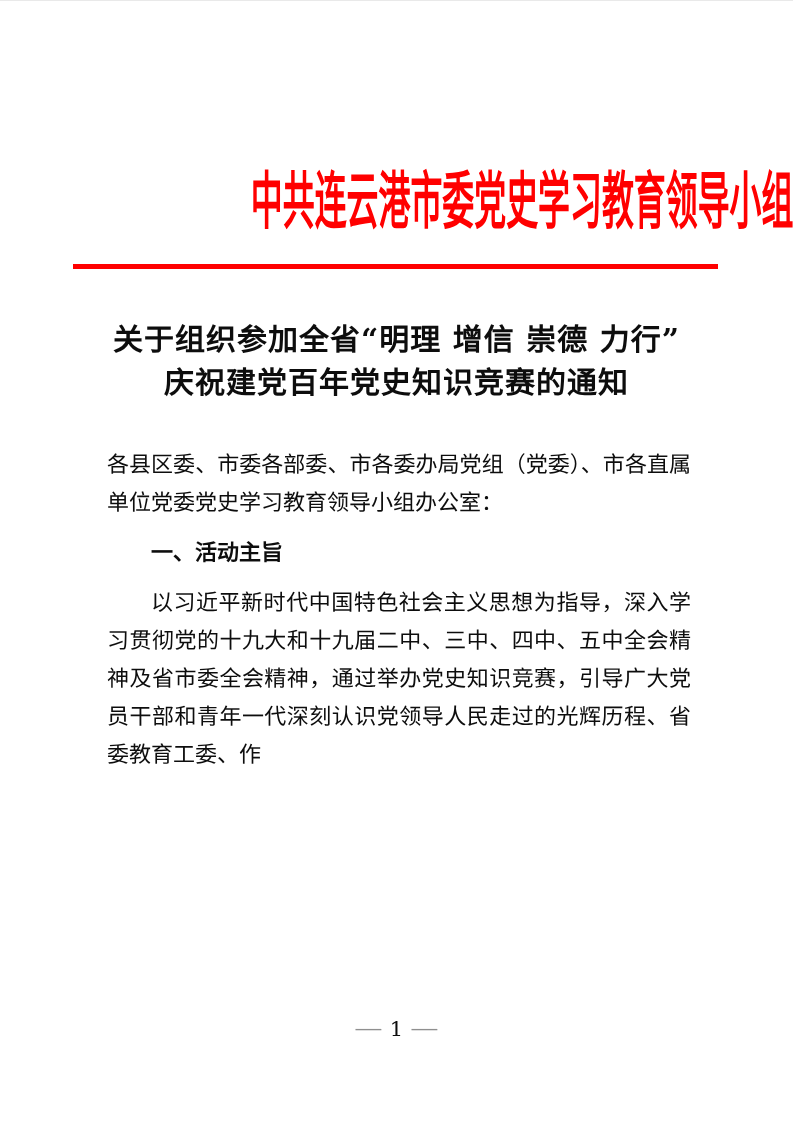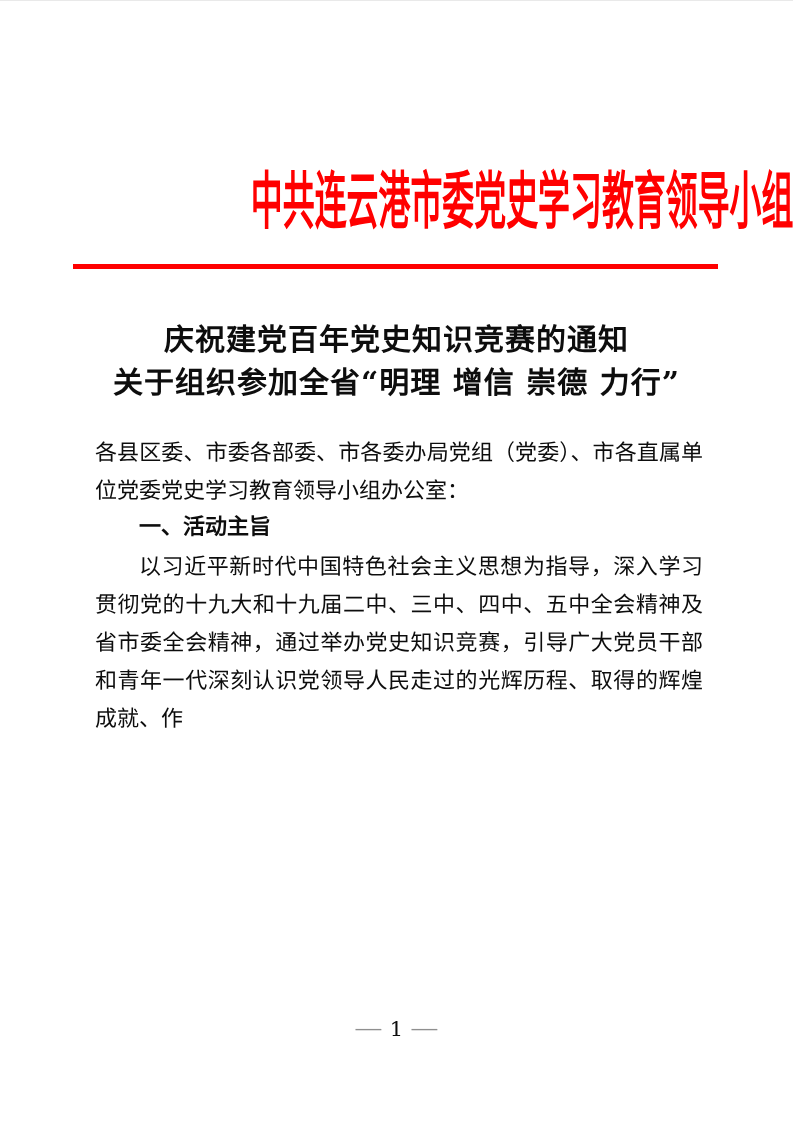--- a/index.html
+++ b/index.html
@@ -75,26 +75,26 @@
     top: 433px;
     left: 95px;
     width: 608px;
     color: var(--text-black);
     font-family: "DejaVu Serif", "Liberation Serif", serif;
     font-size: 22px;
     line-height: 38px;
     text-align: justify;
     text-justify: inter-ideograph;
   }
-  .doc-body p { margin: 0; }
+  .doc-body p { margin: 12px; }
   .para { text-indent: 2em; }
   .salutation { text-indent: 0; }
   .section-heading {
     text-indent: 2em;
-    font-family: Liberation Mono, monospace;
+    font-family: Liberation Serif, serif;
     font-weight: 700;
     font-size: 22px;
   }
 
   
   .footer {
     position: absolute;
     top: 1012px;
     left: 0;
     width: 100%;
@@ -121,27 +121,27 @@
 
 <div class="page">
 
   <div class="org-header">
     <span class="org-text">中共连云港市委党史学习教育领导小组办公室</span>
   </div>
 
   <div class="red-rule"></div>
 
   <div class="doc-title">
+    <div>关于组织参加全省“明理 增信 崇德 力行”</div>
     <div>庆祝建党百年党史知识竞赛的通知</div>
-    <div>关于组织参加全省“明理 增信 崇德 力行”</div>
   </div>
 
   <div class="doc-body">
     <p class="salutation">各县区委、市委各部委、市各委办局党组（党委）、市各直属单位党委党史学习教育领导小组办公室：</p>
     <p class="section-heading">一、活动主旨</p>
-    <p class="para">以习近平新时代中国特色社会主义思想为指导，深入学习贯彻党的十九大和十九届二中、三中、四中、五中全会精神及省市委全会精神，通过举办党史知识竞赛，引导广大党员干部和青年一代深刻认识党领导人民走过的光辉历程、取得的辉煌成就、作</p>
+    <p class="para">以习近平新时代中国特色社会主义思想为指导，深入学习贯彻党的十九大和十九届二中、三中、四中、五中全会精神及省市委全会精神，通过举办党史知识竞赛，引导广大党员干部和青年一代深刻认识党领导人民走过的光辉历程、省委教育工委、作</p>
   </div>
 
   <div class="footer">
     <span class="dash">—</span><span class="page-num">1</span><span class="dash">—</span>
   </div>
 
 </div>
 
 </body></html>

